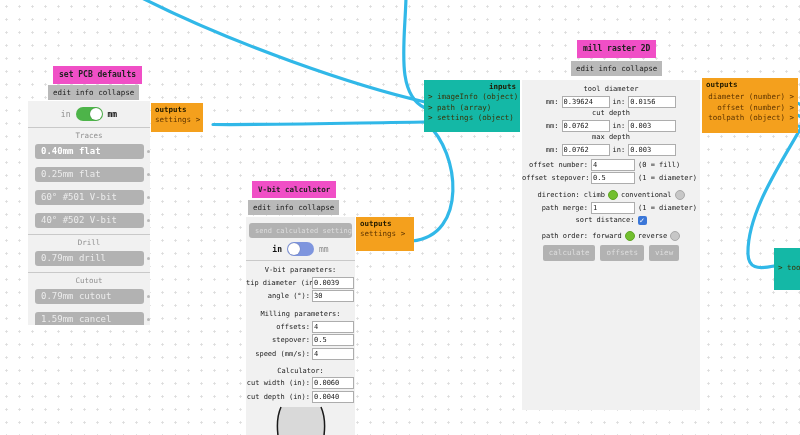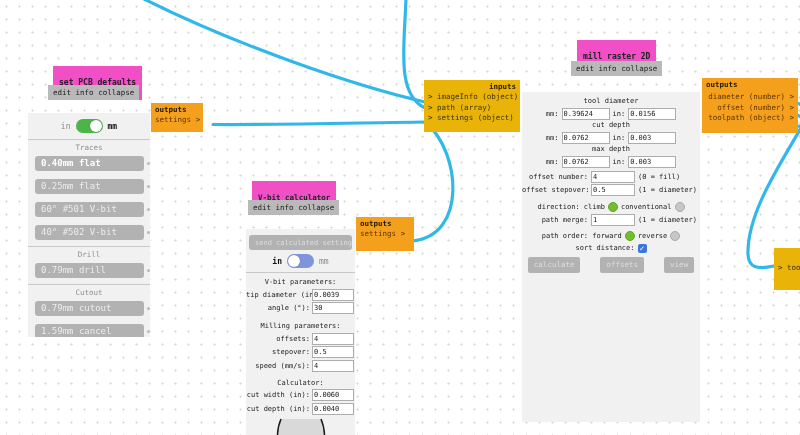--- a/index.html
+++ b/index.html
@@ -8,26 +8,26 @@
     background-color:#ffffff;
     background-image:radial-gradient(circle,#dcdcdc 0.9px,transparent 1.4px);
     background-size:13px 13px;
     font-family:"DejaVu Sans Mono","Liberation Mono",monospace;
     font-size:7px;color:#1a1a1a;
   }
   svg.wires{position:absolute;left:0;top:0;z-index:0;}
   svg.wires path{stroke:#31b8e8;stroke-width:3.2;fill:none;stroke-linecap:round;}
   .mod{position:absolute;z-index:1;}
   .titlebox{position:absolute;background:#f04fc6;color:#222;font-size:8px;font-weight:bold;
-    line-height:18px;height:18px;padding:8px 6px;white-space:nowrap;}
+    line-height:18px;height:18px;padding:0 6px;white-space:nowrap;}
   .menubox{position:absolute;background:#b9b9b9;color:#1a1a1a;font-size:7.5px;
     line-height:15px;height:15px;padding:0 5px;white-space:nowrap;}
-  .panel{position:absolute;background:#f1f1f1;overflow:hidden;margin-top:12px;}
+  .panel{position:absolute;background:#f1f1f1;overflow:hidden;}
   .iobox{position:absolute;padding:2px 4px;box-sizing:border-box;white-space:nowrap;}
-  .iobox.yellow{background:#eab308;color:#3a3408;}
+  .iobox.yellow{background:#14b8a6;color:#3a3408;}
   .iobox.orange{background:#f4a01d;color:#5d3400;}
   .iobox .io-title{font-weight:bold;color:#211a00;font-size:7.5px;line-height:10px;}
   .iobox .port{font-size:7.5px;line-height:10.5px;}
   .tr{text-align:right;}
   
   .unit-row{display:flex;align-items:center;justify-content:center;gap:5px;font-size:8px;}
   .pcb-unit{height:26px;}
   .toggle{position:relative;width:27px;height:14px;border-radius:7px;display:inline-block;}
   .toggle .knob{position:absolute;top:1px;width:12px;height:12px;border-radius:50%;background:#fff;
     box-shadow:0 0 1px rgba(0,0,0,.4);}
@@ -62,21 +62,21 @@
   .orow{display:flex;align-items:center;height:13px;}
   .orow .olabel{width:66px;text-align:right;white-space:nowrap;}
   .orow .oin{width:40px;height:10px;border:1px solid #adadad;background:#fff;font-family:inherit;
     font-size:7px;padding:0 1px;margin:0 3px;color:#1a1a1a;}
   .crow{display:flex;align-items:center;justify-content:center;gap:3px;height:12px;}
   .radio{width:8px;height:8px;border-radius:50%;display:inline-block;}
   .radio.on{background:#72bf2e;border:1px solid #5ea524;}
   .radio.off{background:#c7c7c7;border:1px solid #a9a9a9;}
   .checkbox{width:9px;height:9px;border-radius:2px;background:#3b77d8;color:#fff;font-size:8px;
     line-height:9px;text-align:center;display:inline-block;}
-  .btn-row{display:flex;justify-content:center;gap:20px;margin-top:3px;}
+  .btn-row{display:flex;justify-content:center;gap:5px;margin-top:3px;}
   .mbtn{border:none;border-radius:2px;background:#b2b2b2;color:#dedede;font-family:inherit;
     font-size:7.5px;height:16px;line-height:16px;padding:0 6px;}
 </style>
 </head>
 <body>
 
 <svg class="wires" width="800" height="435">
   <path d="M 140,-3 C 235,45 355,86 425,102"></path>
   <path d="M 406,-3 C 405,42 395,94 425,108"></path>
   <path d="M 213,124.5 C 290,125 370,122.5 425,122"></path>
@@ -233,30 +233,30 @@
       <span>direction: climb</span>
       <span class="radio on"></span>
       <span>conventional</span>
       <span class="radio off"></span>
     </div>
     <div class="orow">
       <span class="olabel">path merge:</span>
       <input class="oin" value="1" style="">
       <span>(1 = diameter)</span>
     </div>
+    <div class="crow">
+      <span>sort distance:</span>
+      <span class="checkbox">✓</span>
+    </div>
     <div class="crow" style="margin-top:4px;">
       <span>path order: forward</span>
       <span class="radio on"></span>
       <span>reverse</span>
       <span class="radio off"></span>
     </div>
-    <div class="crow">
-      <span>sort distance:</span>
-      <span class="checkbox">✓</span>
-    </div>
     <div class="btn-row">
       <button class="mbtn">calculate</button>
       <button class="mbtn">offsets</button>
       <button class="mbtn">view</button>
     </div>
   </div>
 
   <div class="iobox yellow" style="left:0;top:40px;width:96px;height:52px;">
     <div class="io-title tr">inputs</div>
     <div class="port">&gt; imageInfo (object)</div>

